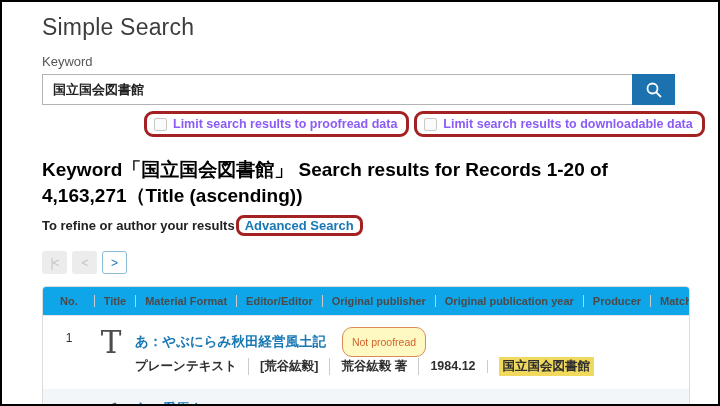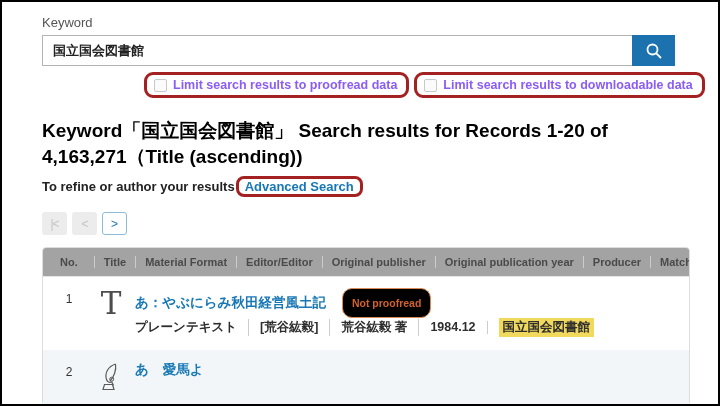--- a/index.html
+++ b/index.html
@@ -58,47 +58,48 @@
     font-size:12px;border-radius:3px;user-select:none;
   }
   .pg-disabled{background:#ececec;color:#c3c3c3;letter-spacing:-1px;}
   .pg-next{background:#fff;border:1px solid #8bbdd9;color:var(--link-blue);cursor:pointer;}
   .results-table{
     margin:12px 0 0 40px;width:648px;border:1px solid var(--border-gray);
     border-radius:4px;background:#fff;overflow:hidden;
   }
   .thead{
     display:flex;align-items:center;padding:8px 12px;border-bottom:1px solid #e5e5e5;
-    font-size:11px;font-weight:bold;color:#4a4a4a;background:#a3a3a3;
+    font-size:11px;font-weight:bold;color:#4a4a4a;background:#0ea5e9;
   }
   .thead span{padding:0 9px;border-left:1px solid var(--sep-gray);white-space:nowrap;line-height:1.1;}
   .thead span:first-child{border-left:none;padding-left:5px;padding-right:16px;}
   .row{display:flex;padding:11px 8px 13px 8px;background:#fff;}
   .row.alt{background:var(--alt-row);}
   .cell-no{width:36px;text-align:center;font-size:12px;color:#333;padding-top:4px;flex:0 0 auto;}
   .cell-icon{width:48px;display:flex;justify-content:center;align-items:flex-start;flex:0 0 auto;padding-top:1px;}
   .t-icon{font-family:"DejaVu Serif","Liberation Serif",serif;font-size:31px;line-height:.95;color:#4c4c4c;}
   .cell-main{flex:1;min-width:0;}
   .title-line{display:flex;align-items:center;gap:16px;}
   .title-link{color:var(--link-blue);font-size:13.5px;font-weight:bold;text-decoration:none;cursor:pointer;}
   .badge{
-    font-size:10.5px;font-weight:bold;color:var(--badge-orange);
-    border:1px solid #da8a55;border-radius:10px;padding:8px 9px;background:#000000;white-space:nowrap;
+    font-size:10.5px;font-weight:normal;color:var(--badge-orange);
+    border:1px solid #da8a55;border-radius:10px;padding:8px 9px;background:#fef9c3;white-space:nowrap;
   }
   .meta-line{display:flex;align-items:center;font-size:12.5px;font-weight:600;color:#2e2e2e;flex-wrap:wrap;}
   .meta-line span{padding:0 11px;border-left:1px solid var(--sep-gray);white-space:nowrap;line-height:1.3;}
   .meta-line span:first-child{border-left:none;padding-left:0;}
   .meta-line span.hl{background:var(--highlight-yellow);padding:1px 4px;margin-left:11px;border-left:none;}
   .meta-line span.hl-sep{border-left:1px solid var(--sep-gray);padding:0;margin:0;height:13px;}
 </style>
 </head>
 <body>
 
 <div class="frame">
 
+  <h1 class="page-title">Simple Search</h1>
 
   <div class="kw-row">
     <span class="kw-label">Keyword</span>
   </div>
 
   <div class="search-row">
     <input class="search-input" value="国立国会図書館" style="">
     <button class="search-button">
       <span style="display:flex;">
         <svg width="18" height="18" viewBox="0 0 18 18" fill="none">

